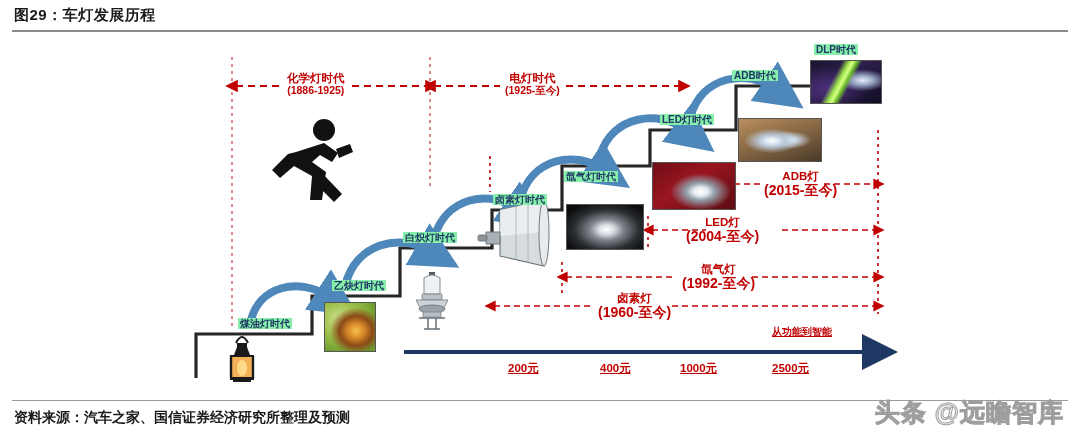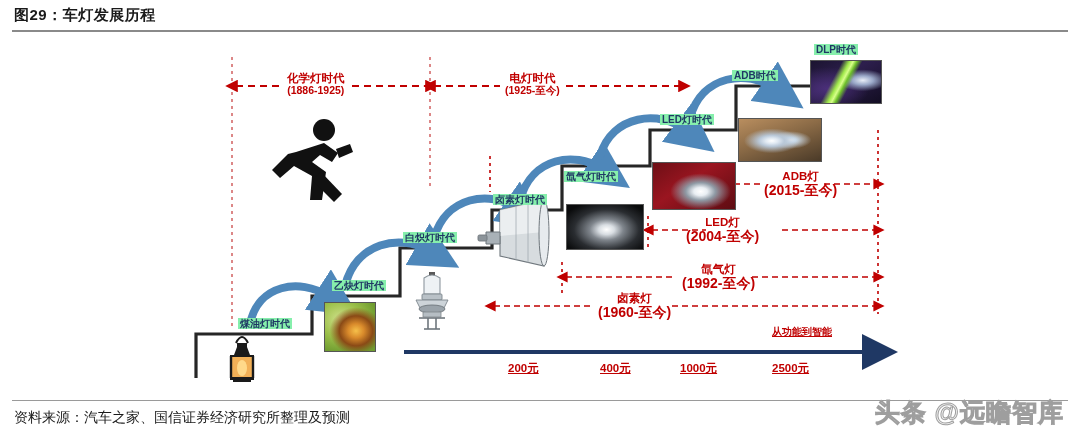--- a/index.html
+++ b/index.html
@@ -35,21 +35,21 @@
   #source-rule {
     position: absolute;
     left: 12px; top: 400px;
     width: 1056px; height: 1px;
     background: #9a9a9a;
   }
   #source-note {
     position: absolute;
     left: 14px; top: 409px;
     font-size: 14px;
-    font-weight: normal;
+    font-weight: bold;
     color: #1a1a1a;
     white-space: nowrap;
   }
   #watermark {
     position: absolute;
     right: 16px; top: 396px;
     font-size: 25px;
     font-weight: bold;
     color: #f2f2f2;
     -webkit-text-stroke: 1px #9e9e9e;

